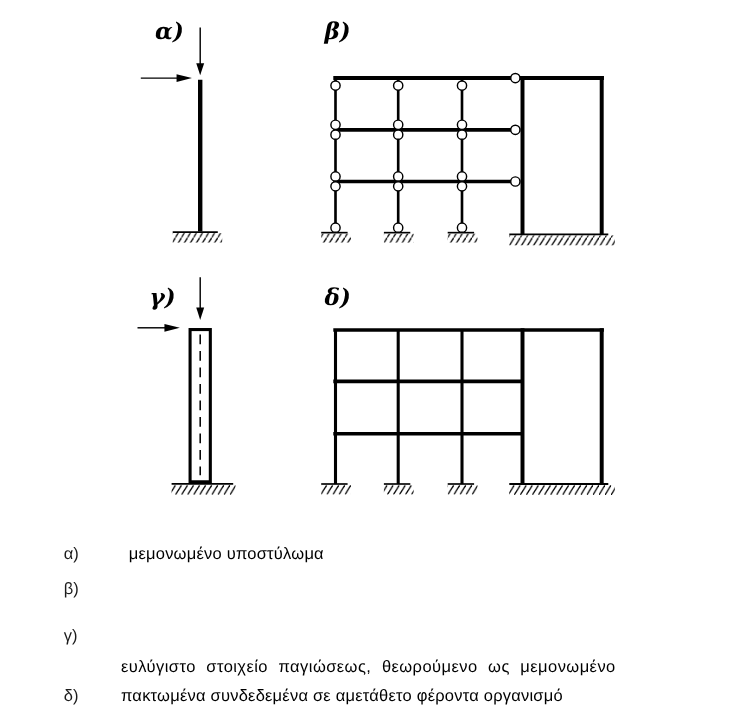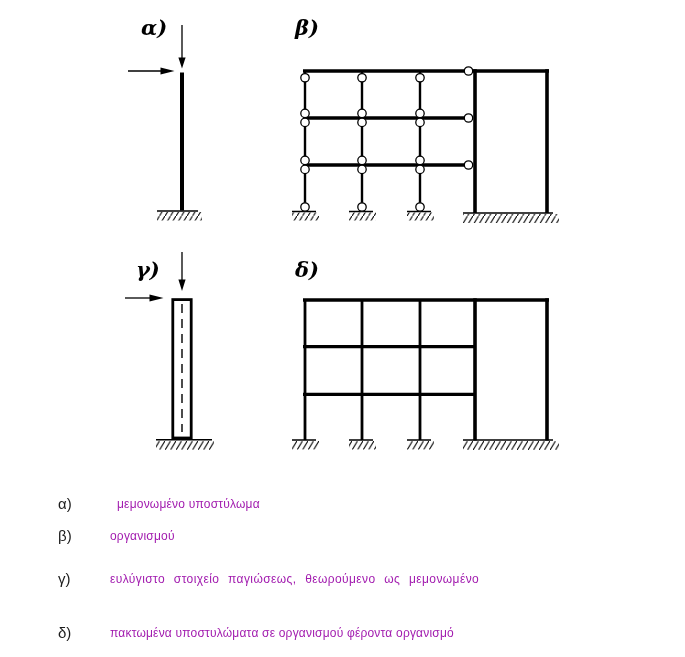--- a/index.html
+++ b/index.html
@@ -30,24 +30,24 @@
   .legend { position: absolute; left: 0; top: 480px; width: 685px; height: 177px; }
   .legend-item { position: absolute; left: 58px; display: flex; align-items: flex-start; }
   #li-alpha { top: 13px; }
   #li-beta  { top: 45px; }
   #li-gamma { top: 88px; }
   #li-delta { top: 142px; }
   .lg-key {
     width: 52px; flex: 0 0 52px;
     font-size: 15px; line-height: 22px; color: #1c1c1c;
   }
-  .lg-text { width: 562px; font-size: 12px; line-height: 22px; color: #a21caf; letter-spacing: 0.2px; }
+  .lg-text { width: 562px; font-size: 15px; line-height: 22px; color: #000000; letter-spacing: 0.2px; }
   .lg-line { display: block; white-space: nowrap; }
   #li-alpha .lg-text { padding-left: 7px; }
-  .spread { word-spacing: 5px; letter-spacing: 0.4px; }
+  .spread { word-spacing: 5px; letter-spacing: 0.4px; margin-top: 28px; }
 </style>
 </head>
 <body>
 
 <div class="page">
 
   <div class="stage">
     <svg width="685" height="480" viewBox="0 0 685 480">
       <defs>
         <pattern id="hatch" patternUnits="userSpaceOnUse" width="5.5" height="9">
@@ -189,33 +189,32 @@
       <span class="lg-key">α)</span>
       <span class="lg-text">
         <span class="lg-line">μεμονωμένο υποστύλωμα</span>
           <span class="lg-line"></span>
       </span>
     </div>
 
     <div class="legend-item" id="li-beta">
       <span class="lg-key">β)</span>
       <span class="lg-text">
-          <span class="lg-line">οργανισμού</span>
       </span>
     </div>
 
     <div class="legend-item" id="li-gamma">
       <span class="lg-key">γ)</span>
       <span class="lg-text">
         <span class="lg-line spread">ευλύγιστο στοιχείο παγιώσεως, θεωρούμενο ως μεμονωμένο</span>
       </span>
     </div>
 
     <div class="legend-item" id="li-delta">
       <span class="lg-key">δ)</span>
       <span class="lg-text">
-        <span class="lg-line">πακτωμένα υποστυλώματα σε οργανισμού φέροντα οργανισμό</span>
+        <span class="lg-line">πακτωμένα συνδεδεμένα σε αμετάθετο φέροντα οργανισμό</span>
           <span class="lg-line"></span>
       </span>
     </div>
 
   </div>
 </div>
 
 </body></html>

